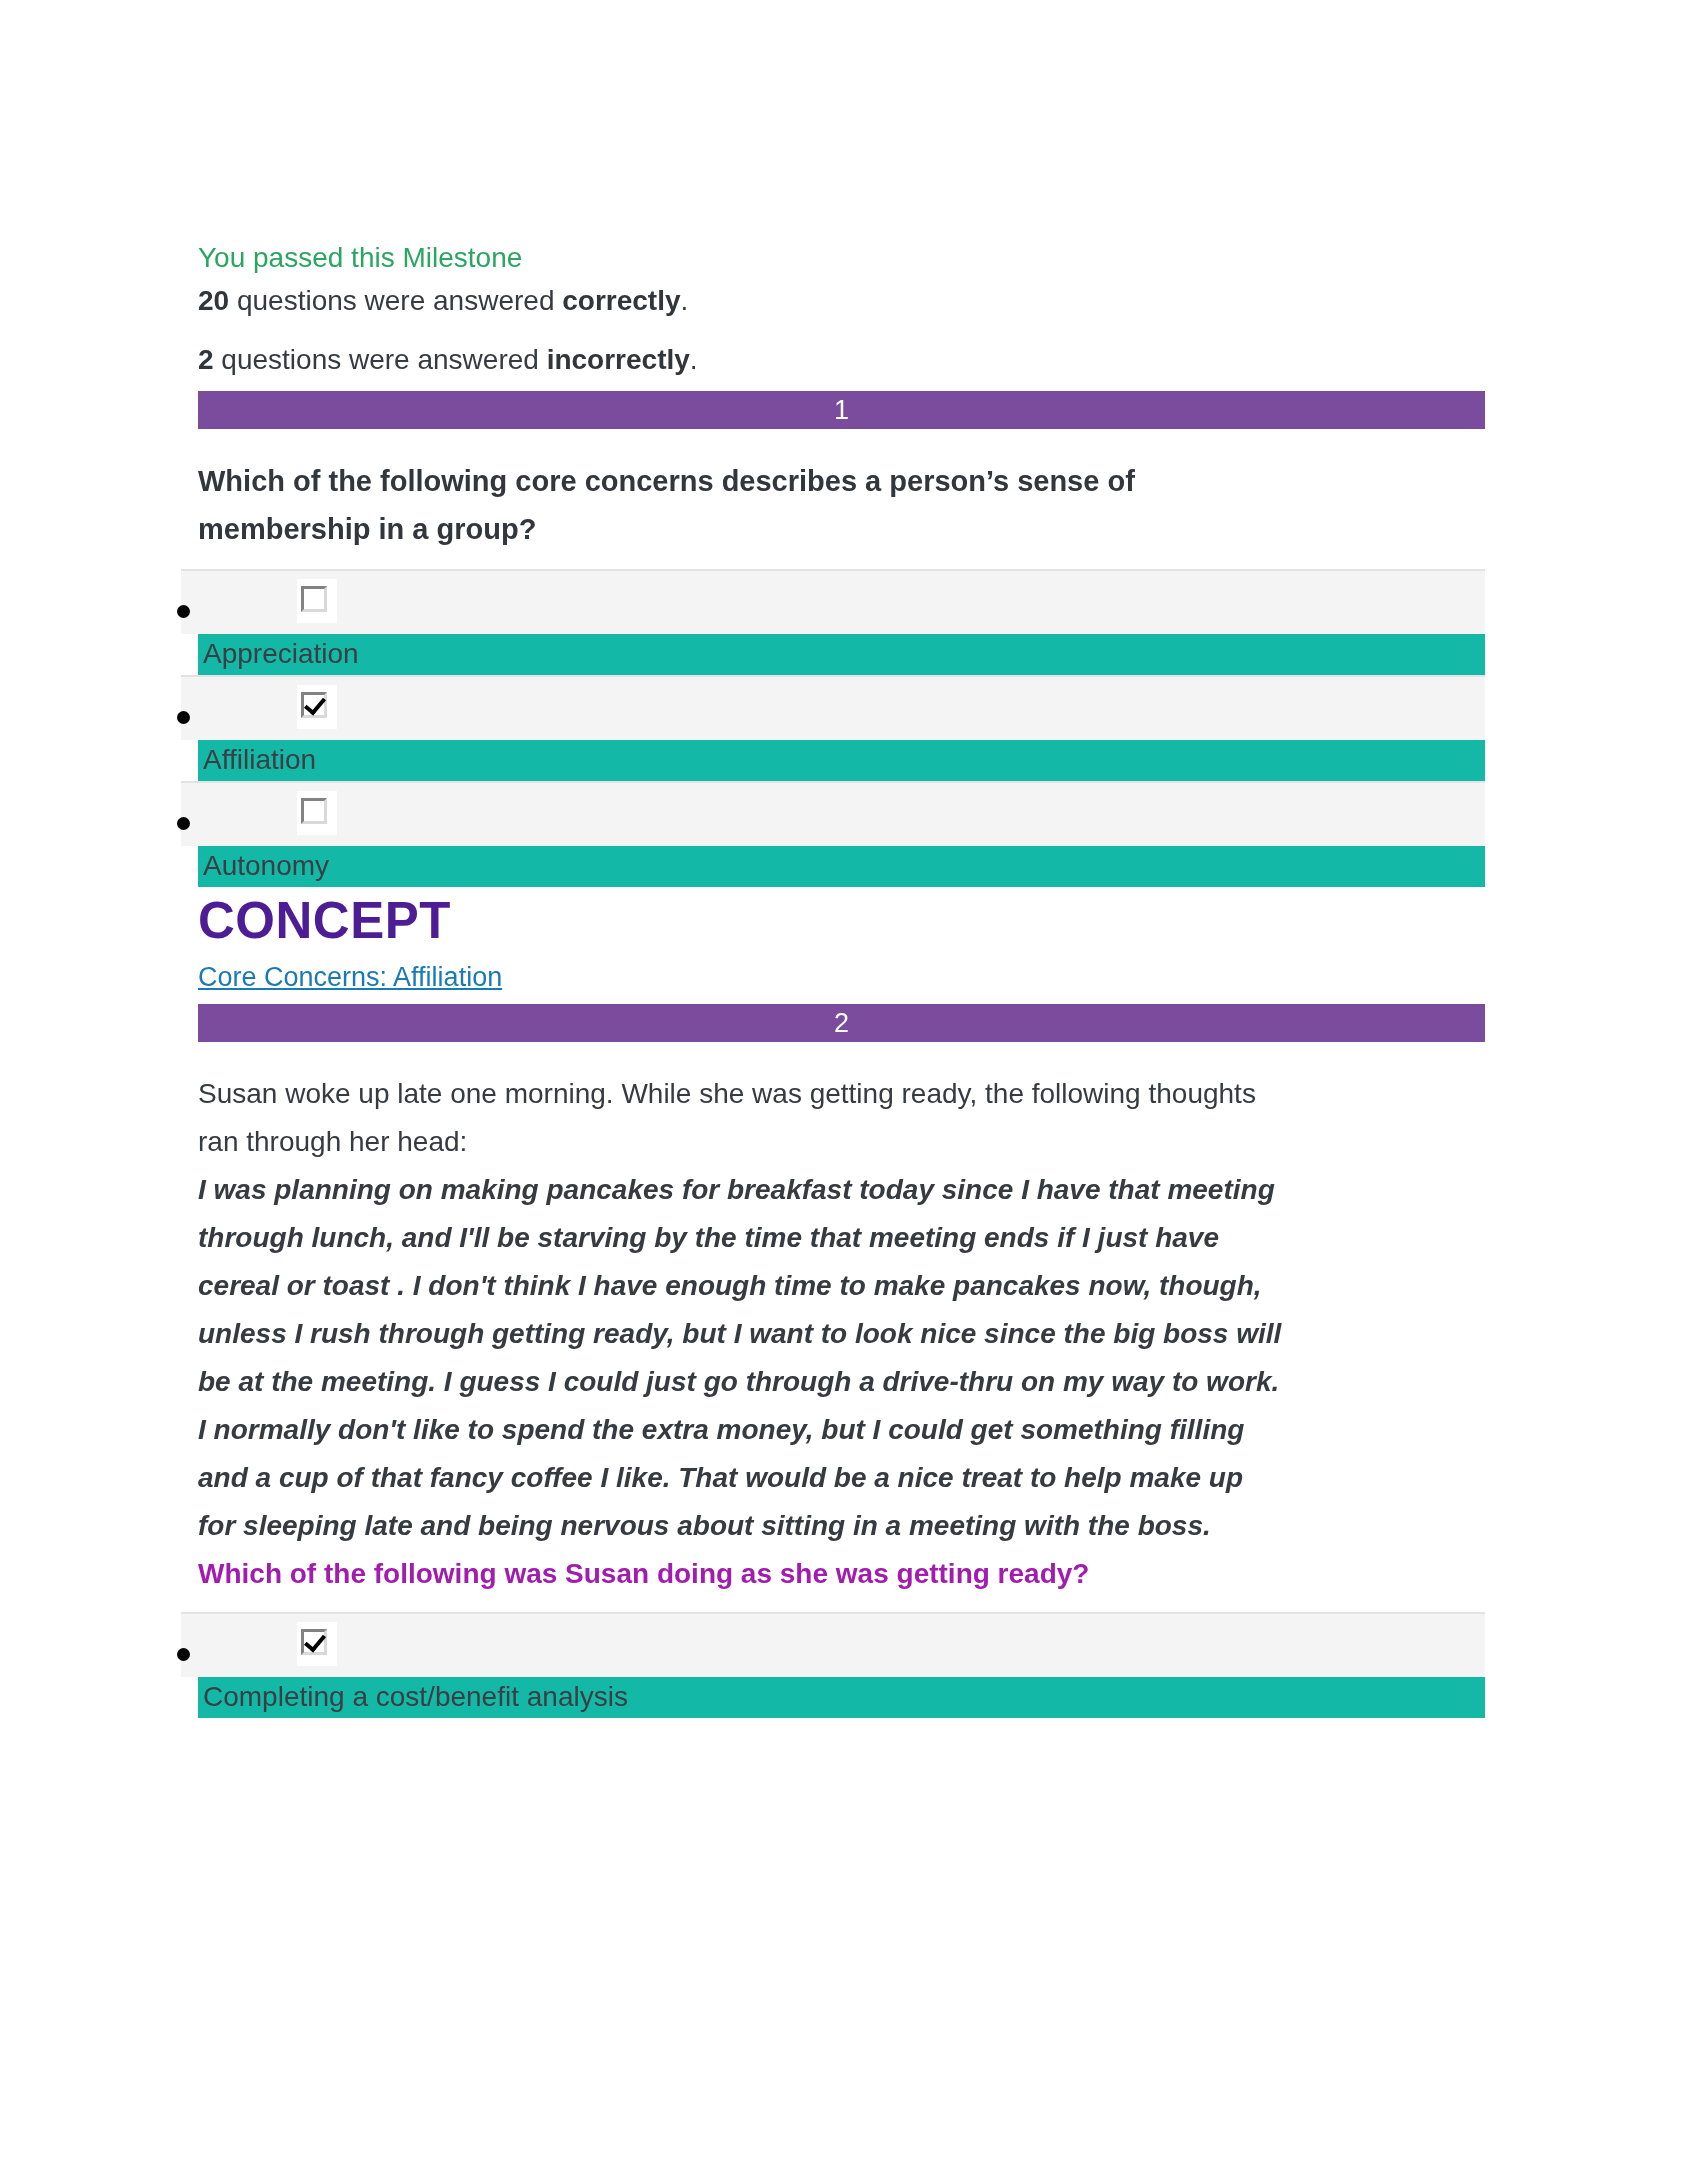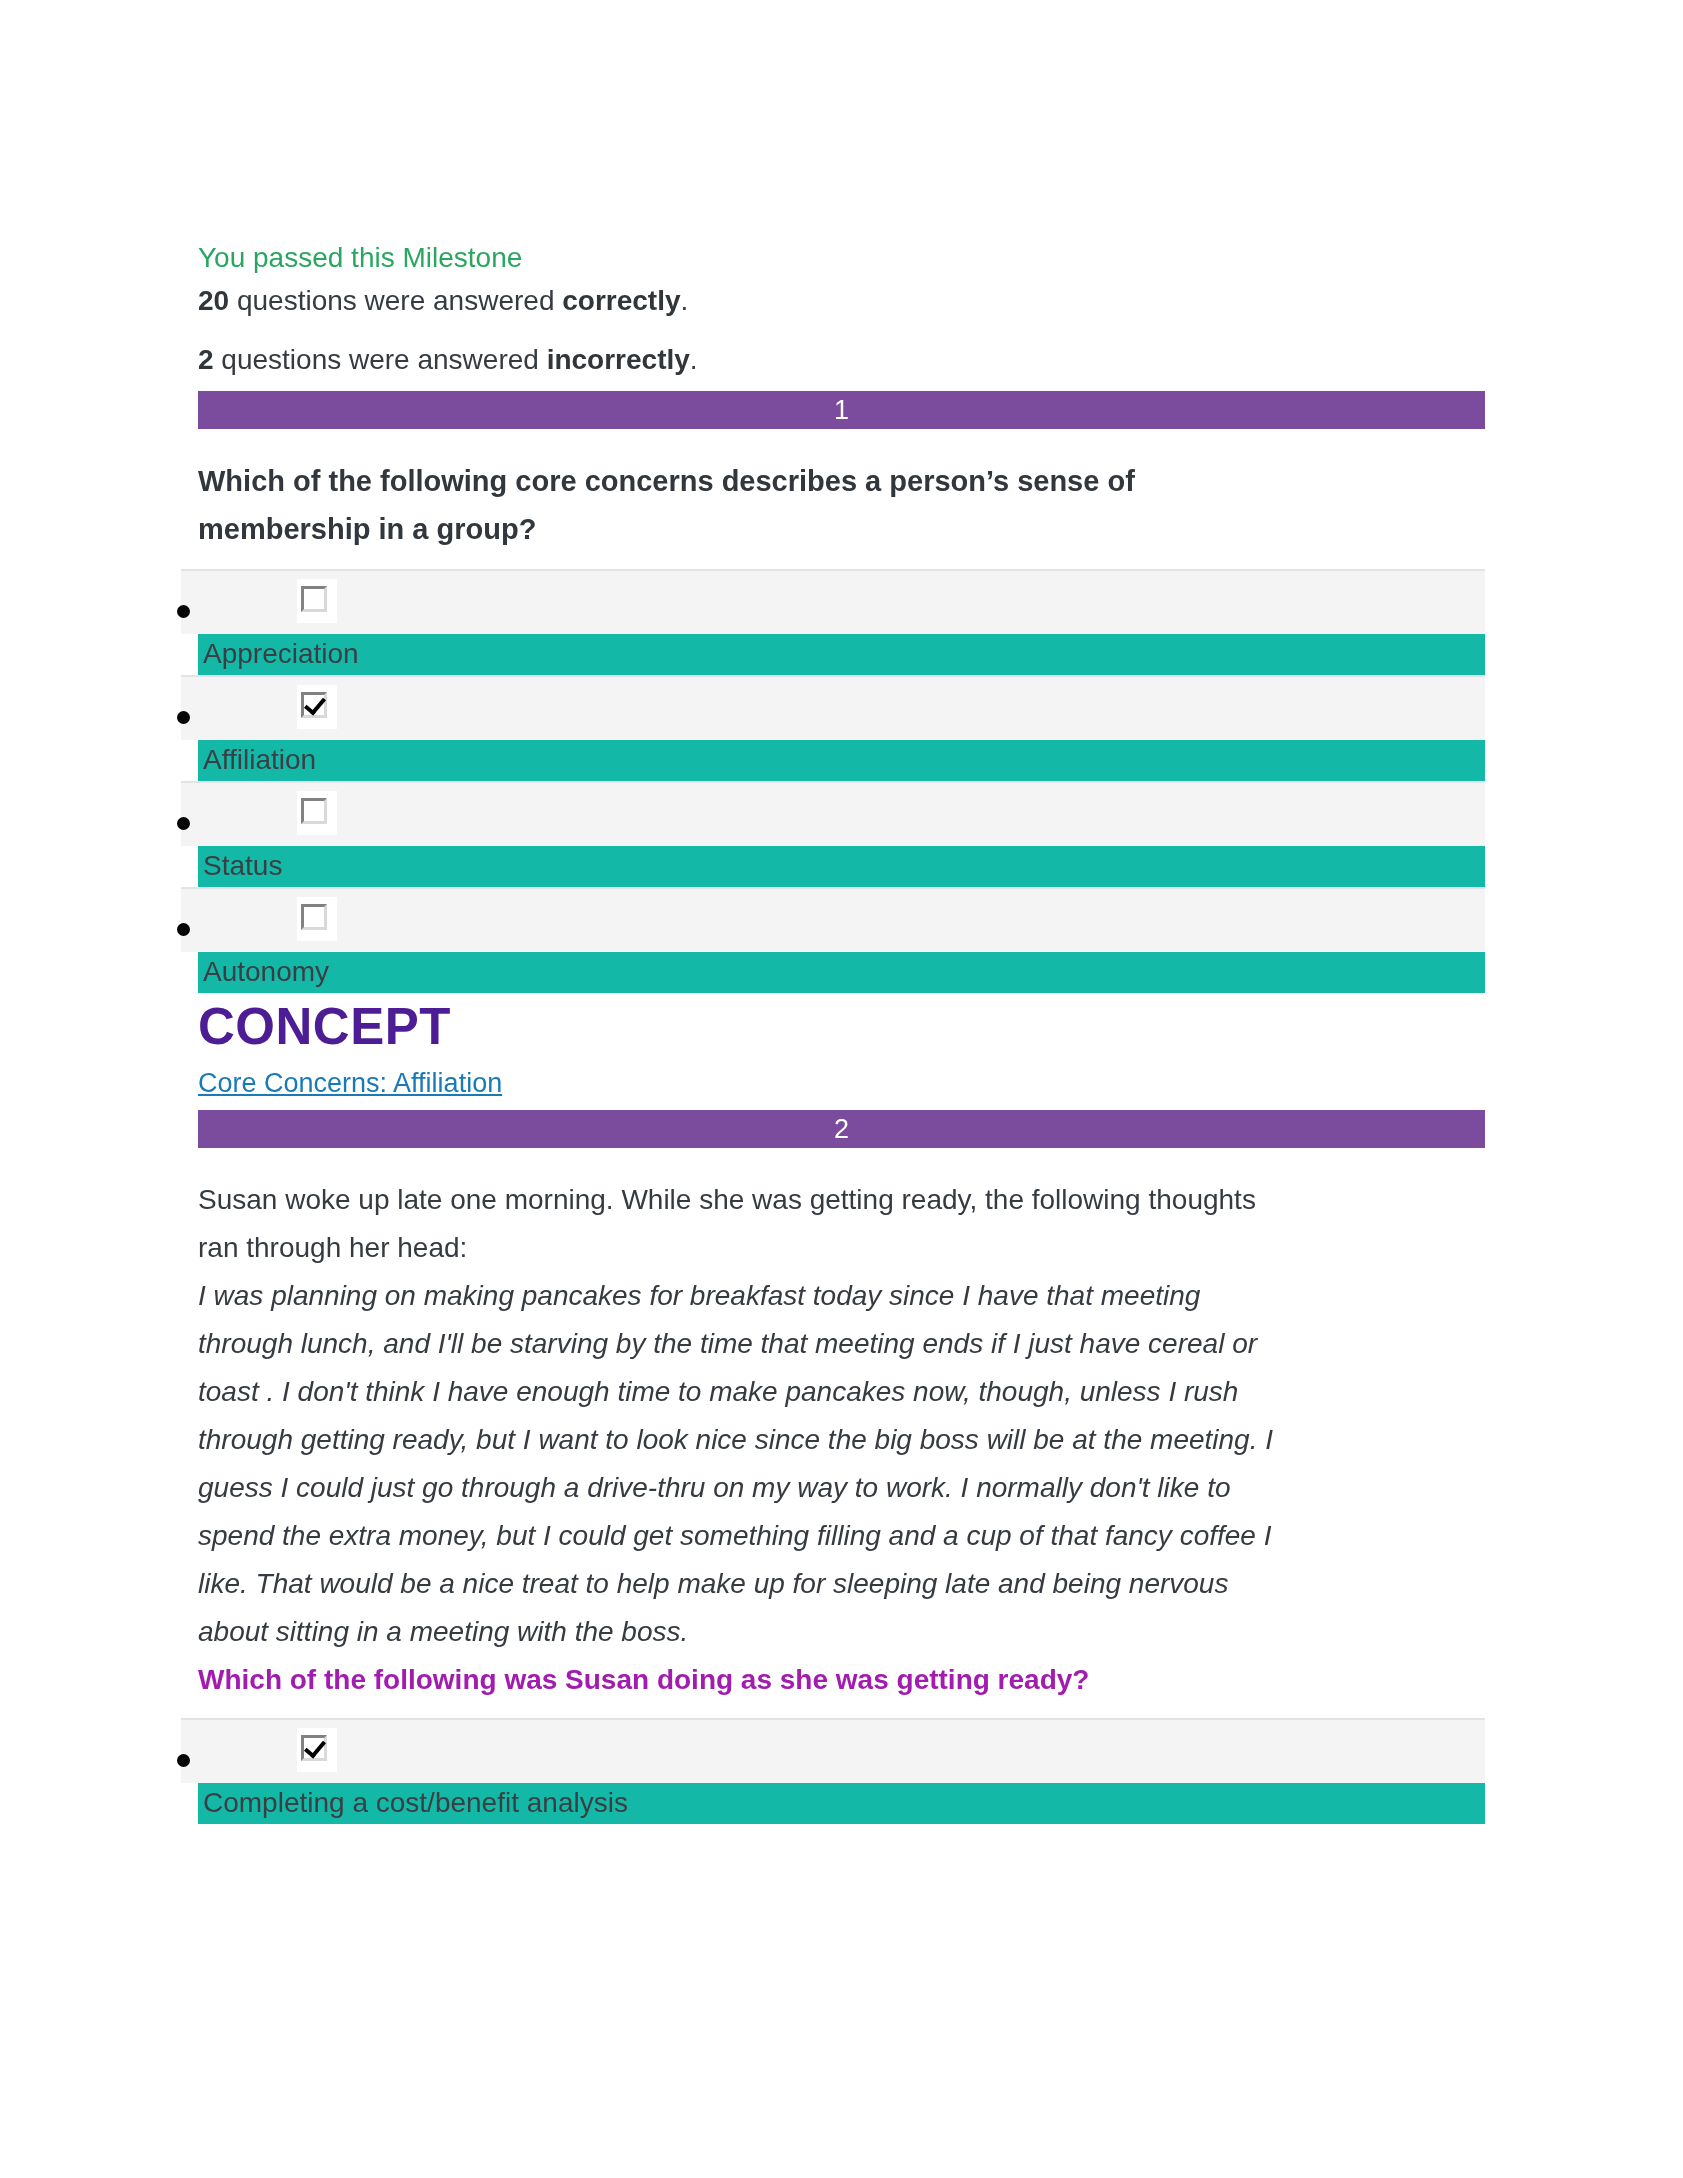--- a/index.html
+++ b/index.html
@@ -44,21 +44,21 @@
     max-width: 1089px;
     margin: 28px 0 0 0;
     color: #31373c;
   }
   .qtext {
     font-size: 28px;
     line-height: 48px;
     max-width: 1089px;
     margin: 28px 0 0 0;
   }
-  .qtext .monologue { font-style: italic; }
+  .qtext .monologue { font-style: italic; font-weight: bold; }
   .qtext .inline-prompt { font-weight: bold; color: #a21caf; }
 
   ul.options {
     list-style: none;
     margin: 16px 0 0 0;
     padding: 0;
     position: relative;
     left: -17px;
     width: 1304px;
   }
@@ -169,29 +169,20 @@
         </div>
         <div class="opt-label-row">Affiliation</div>
       </li>
       <li class="option">
         <span class="bullet"></span>
         <div class="opt-top">
           <span class="cbwrap">
               <span class="checkbox"></span>
             </span>
         </div>
-        <div class="opt-label-row">Status</div>
-      </li>
-      <li class="option">
-        <span class="bullet"></span>
-        <div class="opt-top">
-          <span class="cbwrap">
-              <span class="checkbox"></span>
-            </span>
-        </div>
         <div class="opt-label-row">Autonomy</div>
       </li>
     </ul>
 
     <h1 class="concept">CONCEPT</h1>
     <a class="concept-link">Core Concerns: Affiliation</a>
   </section>
 
   <section>
     <div class="qbanner second">2</div>

